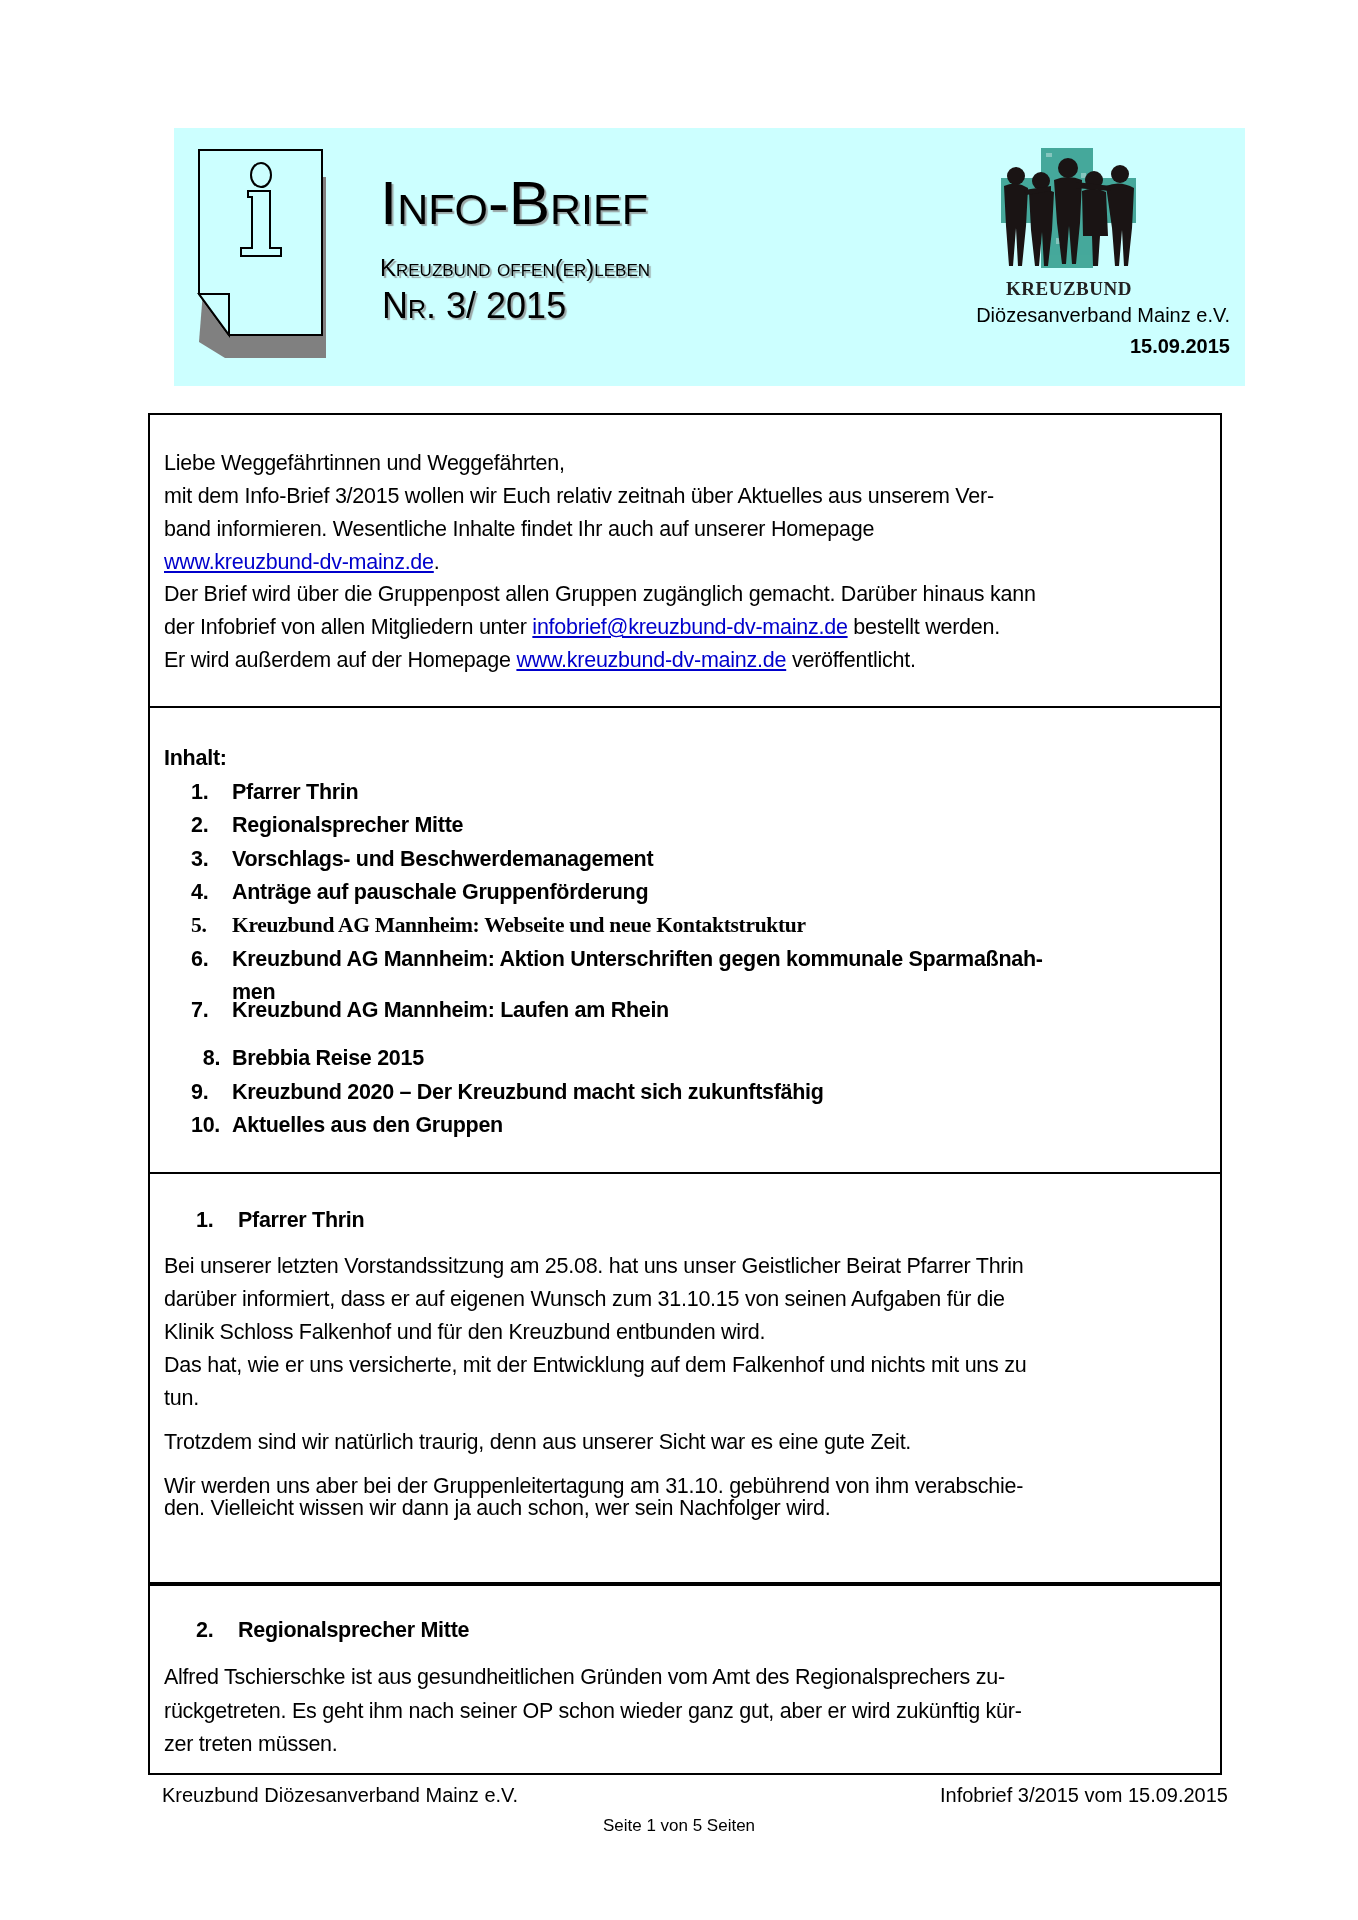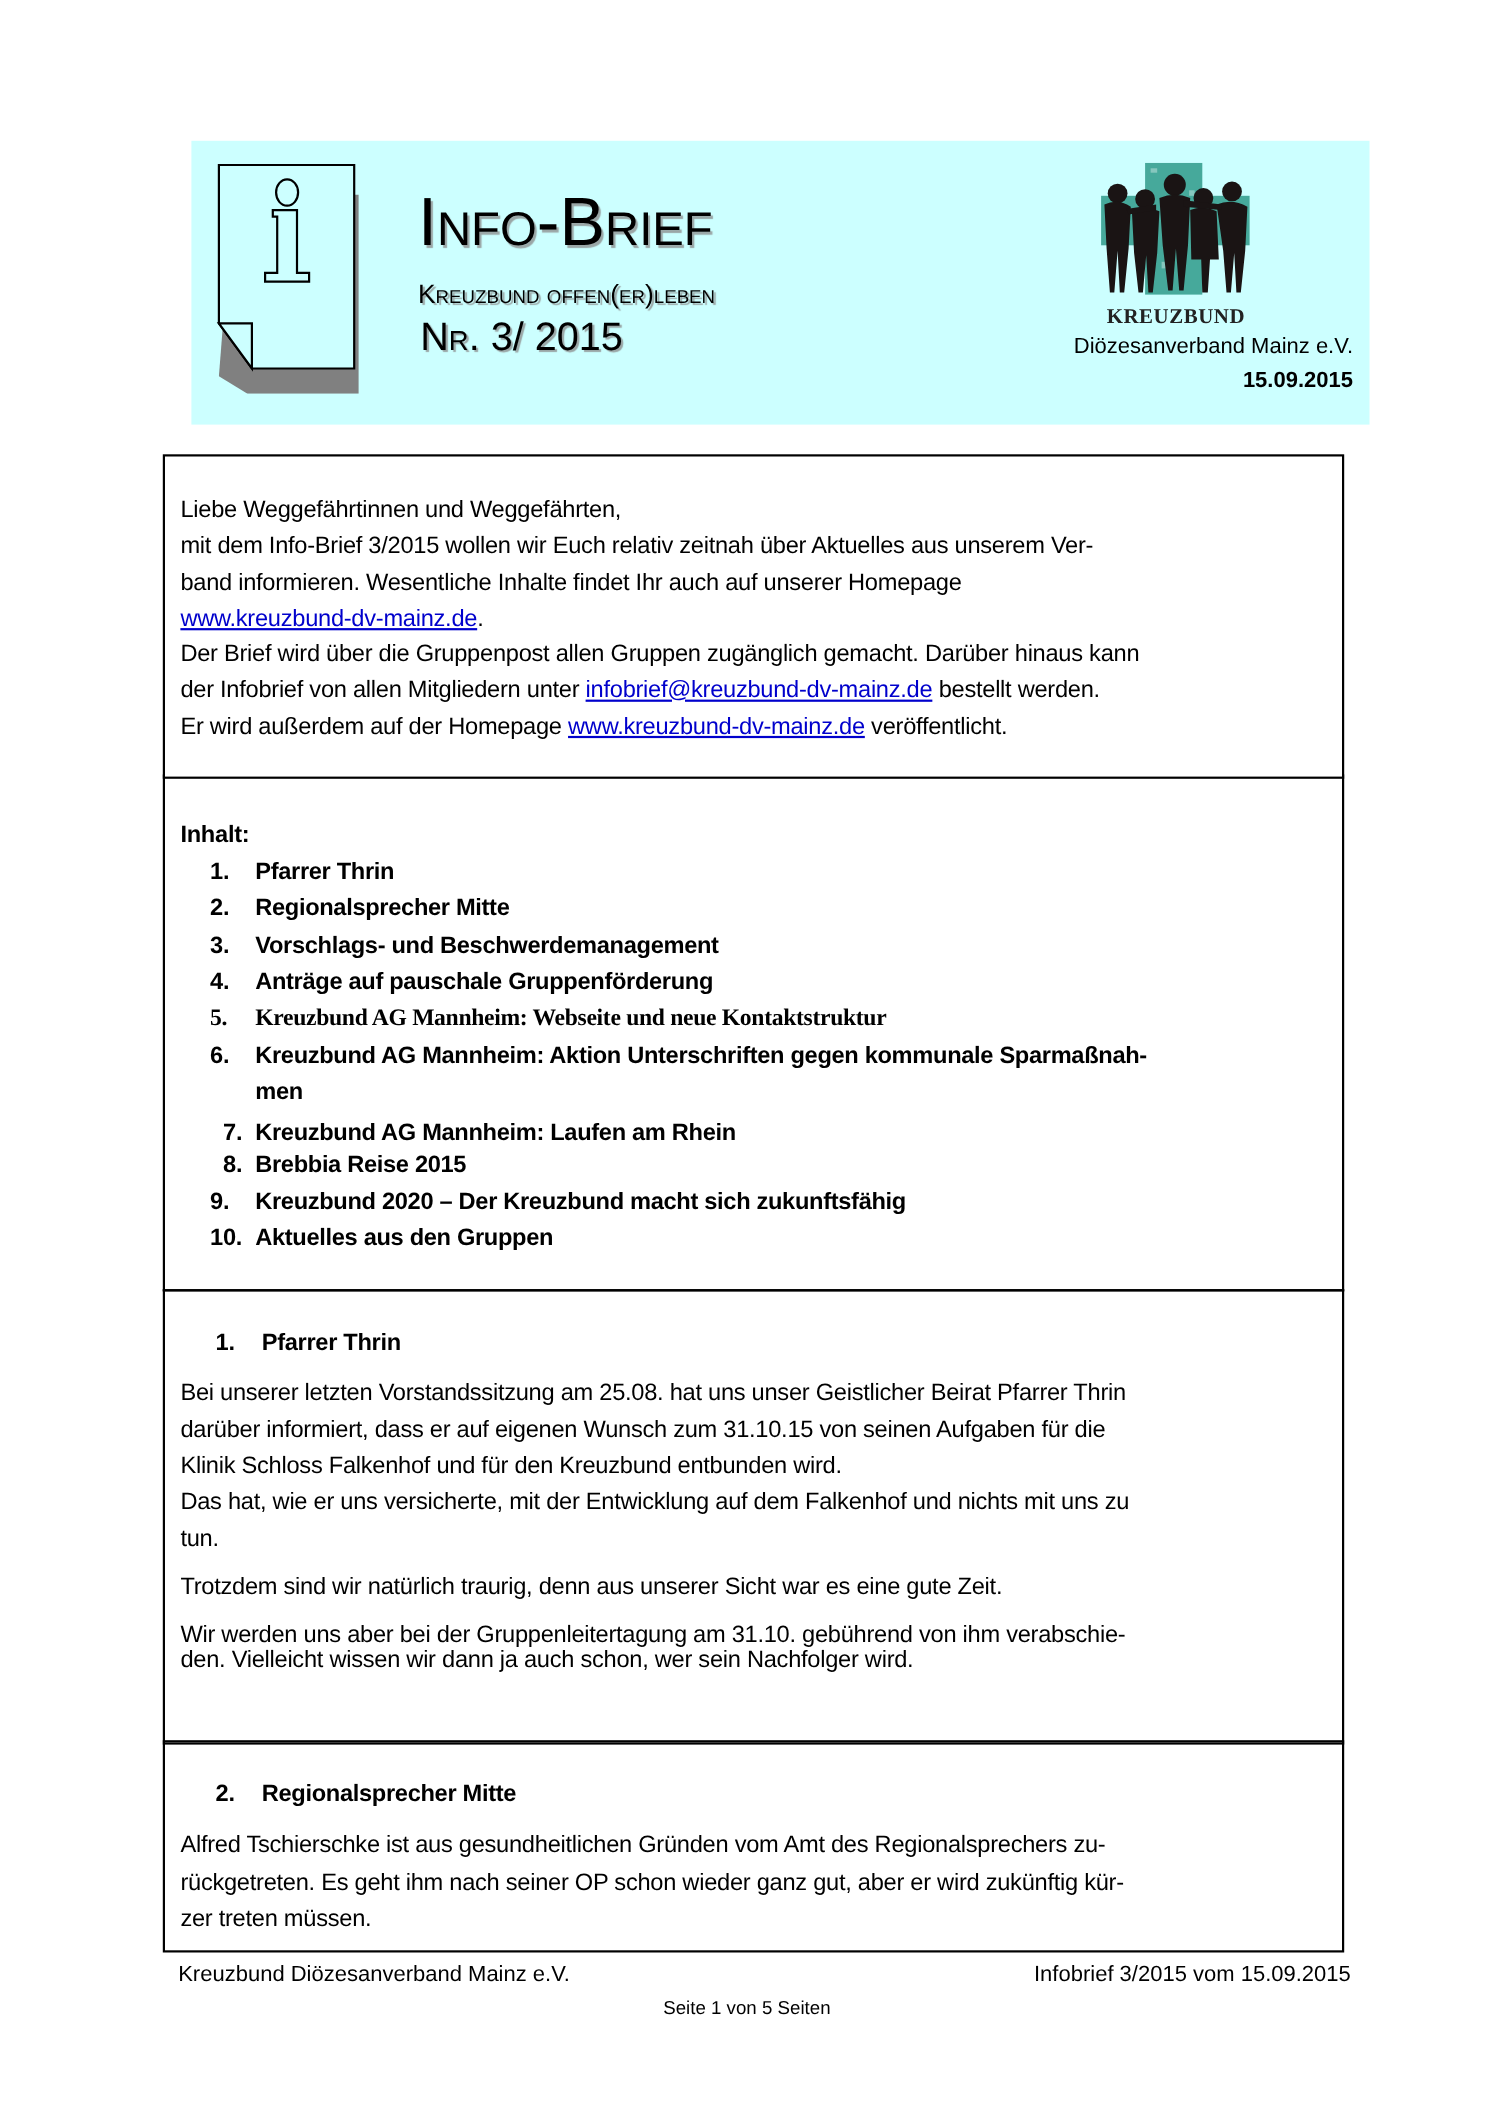--- a/index.html
+++ b/index.html
@@ -111,21 +111,21 @@
 <div id="box-toc" class="box">
   <div class="txt bold" style="top:38px">Inhalt:</div>
   <div id="toc-list">
       <div class="toc-item" style="top: 72px;"><span class="toc-num">1.</span><span>Pfarrer Thrin</span></div>
       <div class="toc-item" style="top: 105.3px;"><span class="toc-num">2.</span><span>Regionalsprecher Mitte</span></div>
       <div class="toc-item" style="top: 138.6px;"><span class="toc-num">3.</span><span>Vorschlags- und Beschwerdemanagement</span></div>
       <div class="toc-item" style="top: 171.9px;"><span class="toc-num">4.</span><span>Anträge auf pauschale Gruppenförderung</span></div>
       <div class="toc-item" style="top: 205.2px; font-family: Liberation Serif, serif;"><span class="toc-num">5.</span><span>Kreuzbund AG Mannheim: Webseite und neue Kontaktstruktur</span></div>
       <div class="toc-item" style="top: 238.5px;"><span class="toc-num">6.</span><span>Kreuzbund AG Mannheim: Aktion Unterschriften gegen kommunale Sparmaßnah-</span></div>
       <div class="toc-item" style="top: 271.8px; left: 82px;">men</div>
-      <div class="toc-item" style="top: 309px; text-align: center;"><span class="toc-num">7.</span><span>Kreuzbund AG Mannheim: Laufen am Rhein</span></div>
+      <div class="toc-item" style="top: 290px;"><span class="toc-num">7.</span><span>Kreuzbund AG Mannheim: Laufen am Rhein</span></div>
       <div class="toc-item" style="top: 338.4px; text-align: center;"><span class="toc-num">8.</span><span>Brebbia Reise 2015</span></div>
       <div class="toc-item" style="top: 371.7px;"><span class="toc-num">9.</span><span>Kreuzbund 2020 – Der Kreuzbund macht sich zukunftsfähig</span></div>
       <div class="toc-item" style="top: 405px;"><span class="toc-num">10.</span><span>Aktuelles aus den Gruppen</span></div>
     </div>
 </div>
 
 <div id="box-s1" class="box">
   <div class="sec-title" style="top:30px">
     <span class="sec-num">1.</span><span>Pfarrer Thrin</span>
   </div>

